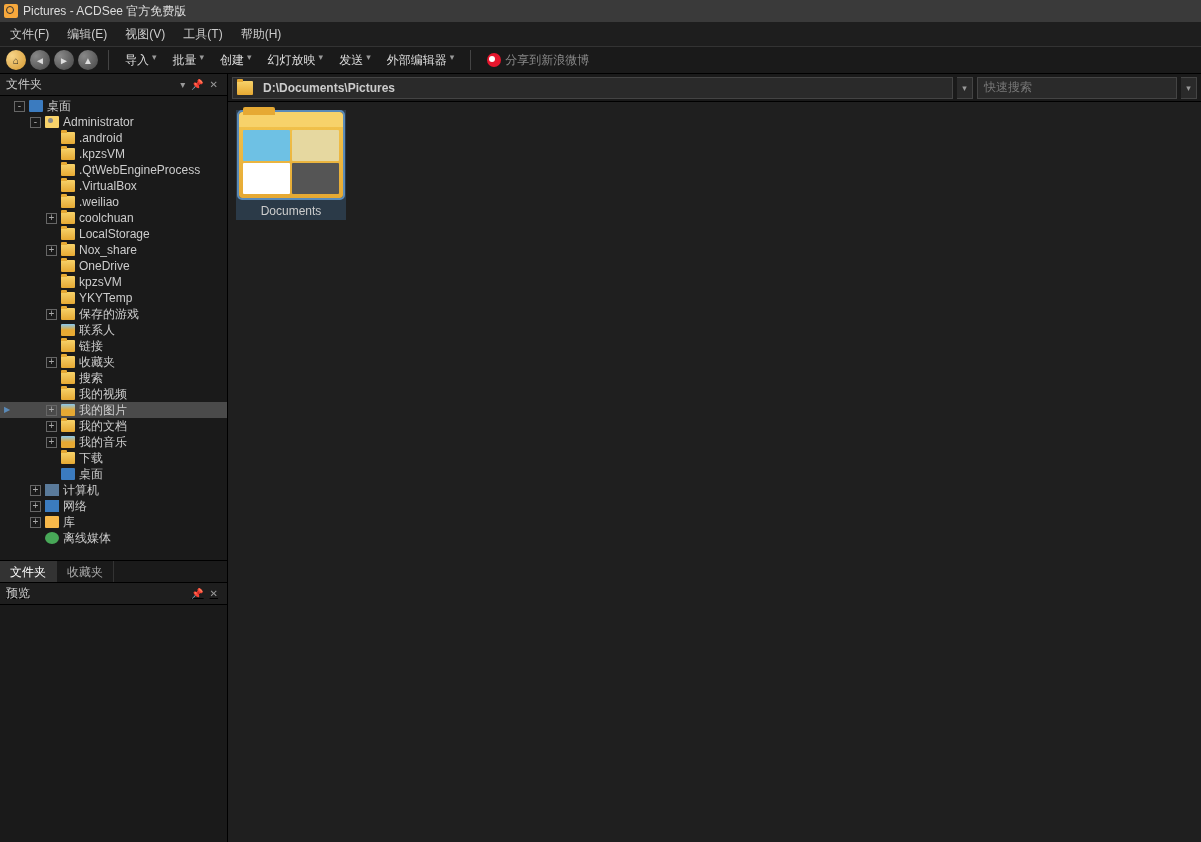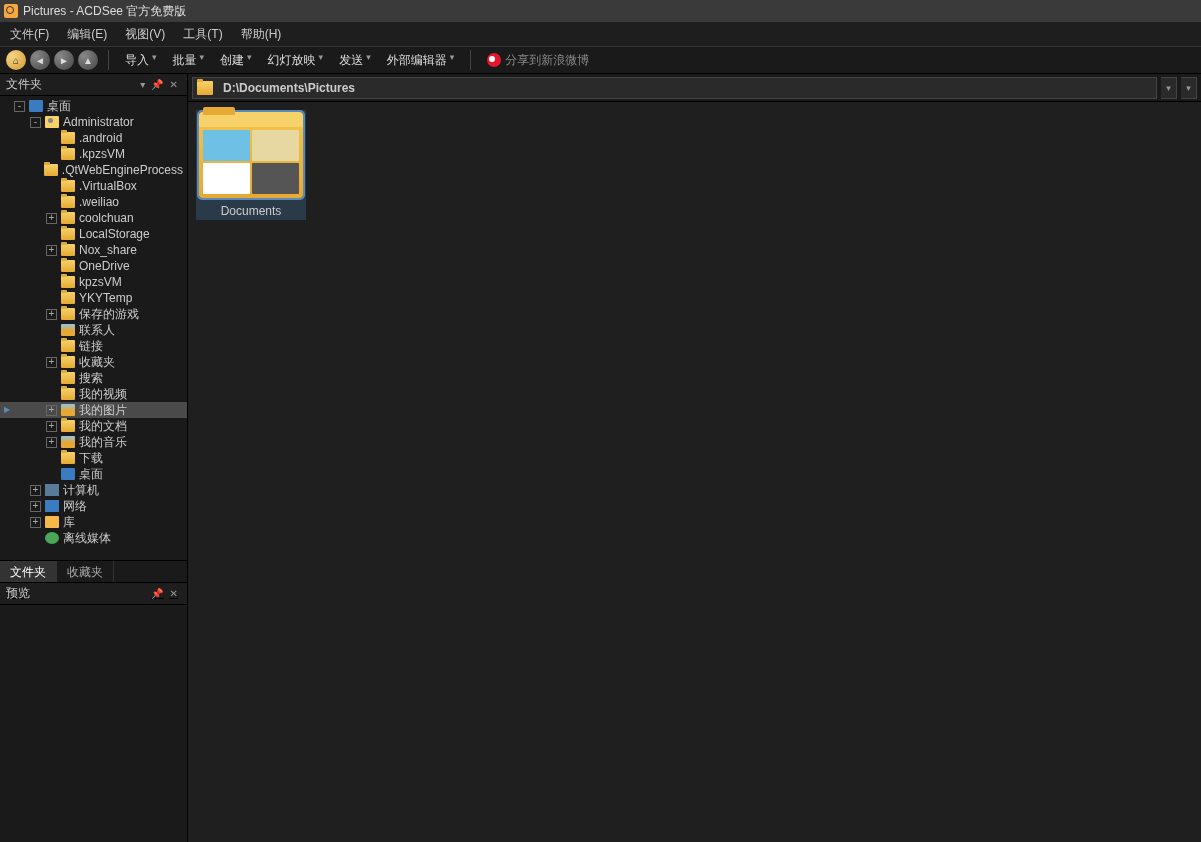--- a/index.html
+++ b/index.html
@@ -21,21 +21,21 @@
 .tb-btn.home { background: radial-gradient(circle at 30% 30%, #f7d488, #d49830); color: #222; }
 .tb-sep { width: 1px; height: 20px; background: #444; margin: 0 6px; }
 .tb-drop { display: flex; align-items: flex-start; gap: 3px; padding: 2px 6px; cursor: pointer; }
 .tb-drop::after { content: "▾"; font-size: 9px; color: #999; }
 .weibo-icon { width: 14px; height: 14px; background: #e6162d; border-radius: 50%; display: inline-block; position: relative; margin-right: 4px; }
 .weibo-icon::after { content: ""; position: absolute; width: 6px; height: 6px; background: #fff; border-radius: 50%; top: 3px; left: 2px; }
 .weibo-link { color: #888; display: flex; align-items: center; padding: 2px 6px; cursor: pointer; }
 
 
 .main { flex: 1; display: flex; overflow: hidden; }
-.sidebar { width: 188px; background: #1a1a1a; display: flex; flex-direction: column; border-right: 1px solid #000; }
+.sidebar { width: 228px; background: #1a1a1a; display: flex; flex-direction: column; border-right: 1px solid #000; }
 .panel-header { height: 22px; background: #1e1e1e; color: #ccc; display: flex; align-items: center; padding: 0 6px; border-bottom: 1px solid #000; }
 .panel-header .title { flex: 1; }
 .panel-header .ctl { color: #999; font-size: 10px; padding: 0 3px; cursor: pointer; }
 
 
 .tree { flex: 1; overflow: auto; padding: 2px 0; color: #ccc; }
 .tree-row { display: flex; align-items: center; height: 16px; line-height: 16px; white-space: nowrap; cursor: pointer; padding-right: 4px; }
 .tree-row.selected { background: #4a4a4a; }
 .indent { display: inline-block; }
 .expander { width: 11px; height: 11px; border: 1px solid #666; color: #aaa; font-size: 10px; line-height: 8px; text-align: center; margin-right: 4px; cursor: pointer; flex-shrink: 0; }
@@ -364,20 +364,23 @@
     </div>
   </div>
 
   <div class="content">
     <div class="pathbar">
       <div class="pathfield">
         <span class="t-icon folder"></span>
         <span>D:\Documents\Pictures</span>
       </div>
       <div class="path-drop">▾</div>
+      <div class="searchfield">
+        <span>快速搜索</span>
+      </div>
       <div class="path-drop">▾</div>
     </div>
     <div class="thumbs" id="thumbs">
         <div class="thumb selected">
           <div class="thumb-box">
             <div class="mini c1"></div>
             <div class="mini c2"></div>
             <div class="mini c3"></div>
             <div class="mini c4"></div>
           </div>

